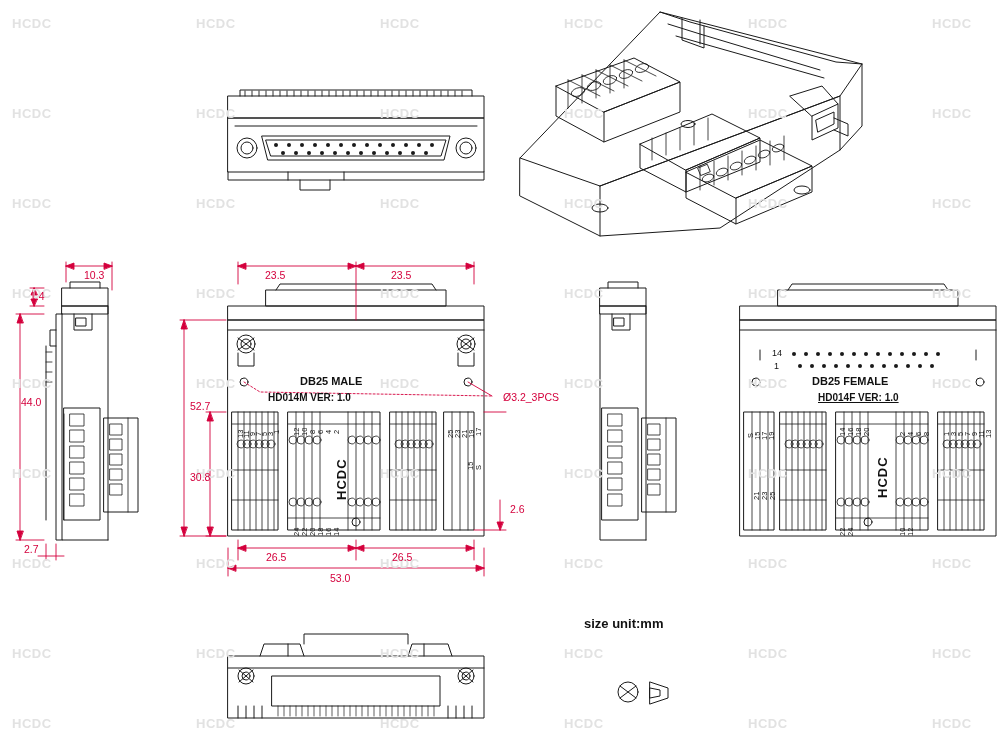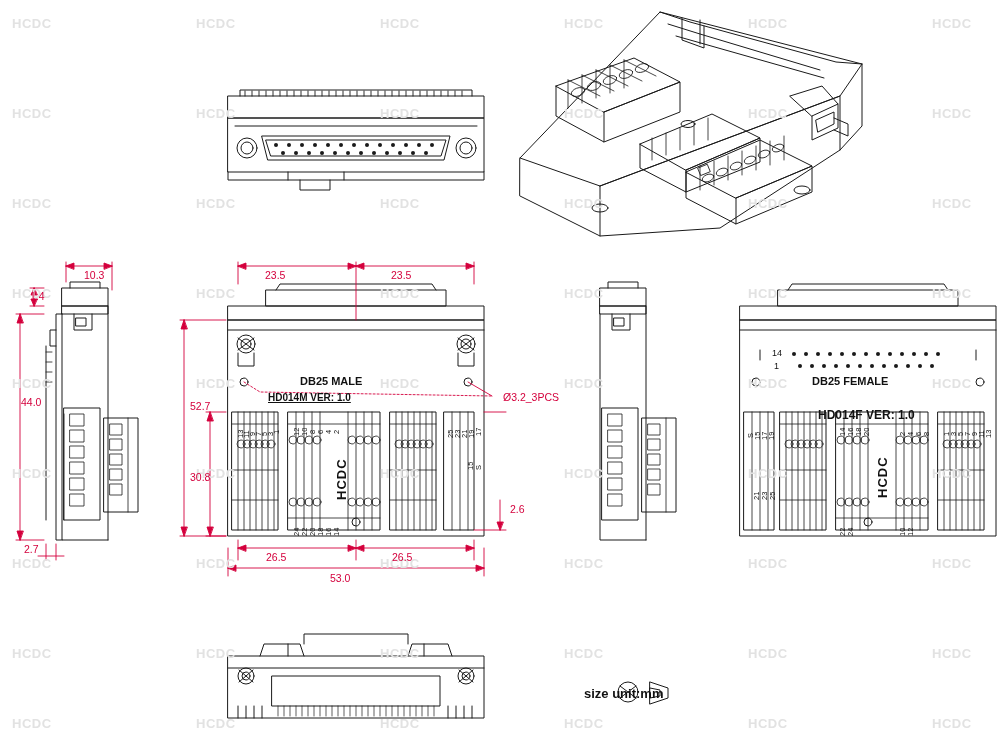--- a/index.html
+++ b/index.html
@@ -516,21 +516,21 @@
   <div class="wm" style="left:932px;top:646px;">HCDC</div>
 
   <div class="wm" style="left:12px;top:716px;">HCDC</div>
   <div class="wm" style="left:196px;top:716px;">HCDC</div>
   <div class="wm" style="left:380px;top:716px;">HCDC</div>
   <div class="wm" style="left:564px;top:716px;">HCDC</div>
   <div class="wm" style="left:748px;top:716px;">HCDC</div>
   <div class="wm" style="left:932px;top:716px;">HCDC</div>
 
   <div class="lbl bold" style="left:300px;top:375px;font-size:11px;">DB25      MALE</div>
-  <div class="lbl bold" style="left:268px;top:392px;font-size:10px;text-decoration:underline;">HD014M VER: 1.0</div>
+  <div class="lbl bold" style="left:268px;top:392px;font-size:10px;">HD014M VER: 1.0</div>
   <div class="hcdc-v" style="left:334px;top:500px;">HCDC</div>
 
   <div class="vnum" style="left:236px;top:438px;">13</div>
   <div class="vnum" style="left:242px;top:438px;">11</div>
   <div class="vnum" style="left:248px;top:436px;">9</div>
   <div class="vnum" style="left:254px;top:436px;">7</div>
   <div class="vnum" style="left:260px;top:436px;">5</div>
   <div class="vnum" style="left:266px;top:436px;">3</div>
   <div class="vnum" style="left:272px;top:434px;">1</div>
 
@@ -550,21 +550,21 @@
 
   <div class="vnum" style="left:446px;top:438px;">25</div>
   <div class="vnum" style="left:453px;top:438px;">23</div>
   <div class="vnum" style="left:460px;top:438px;">21</div>
   <div class="vnum" style="left:467px;top:438px;">19</div>
   <div class="vnum" style="left:474px;top:436px;">17</div>
   <div class="vnum" style="left:466px;top:470px;">15</div>
   <div class="vnum" style="left:474px;top:470px;">S</div>
 
   <div class="lbl bold" style="left:812px;top:375px;font-size:11px;">DB25      FEMALE</div>
-  <div class="lbl bold" style="left:818px;top:408px;font-size:12px;">HD014F VER: 1.0</div>
+  <div class="lbl bold" style="left:818px;top:392px;font-size:10px;text-decoration:underline;">HD014F VER: 1.0</div>
   <div class="hcdc-v" style="left:875px;top:498px;">HCDC</div>
   <div class="lbl" style="left:772px;top:348px;font-size:9px;">14</div>
   <div class="lbl" style="left:774px;top:361px;font-size:9px;">1</div>
 
   <div class="vnum" style="left:746px;top:438px;">S</div>
   <div class="vnum" style="left:753px;top:440px;">15</div>
   <div class="vnum" style="left:760px;top:440px;">17</div>
   <div class="vnum" style="left:767px;top:440px;">19</div>
   <div class="vnum" style="left:752px;top:500px;">21</div>
   <div class="vnum" style="left:760px;top:500px;">23</div>
@@ -599,15 +599,15 @@
   <div class="dim" style="left:265px;top:269px;">23.5</div>
   <div class="dim" style="left:391px;top:269px;">23.5</div>
   <div class="dim" style="left:190px;top:400px;">52.7</div>
   <div class="dim" style="left:190px;top:471px;">30.8</div>
   <div class="dim" style="left:266px;top:551px;">26.5</div>
   <div class="dim" style="left:392px;top:551px;">26.5</div>
   <div class="dim" style="left:330px;top:572px;text-align:right;">53.0</div>
   <div class="dim" style="left:510px;top:503px;">2.6</div>
   <div class="dim" style="left:503px;top:391px;">Ø3.2_3PCS</div>
 
-  <div class="unit" style="left:584px;top:686px;">size unit:mm</div>
+  <div class="unit" style="left:584px;top:616px;">size unit:mm</div>
 
 </div>
 
 </body></html>

